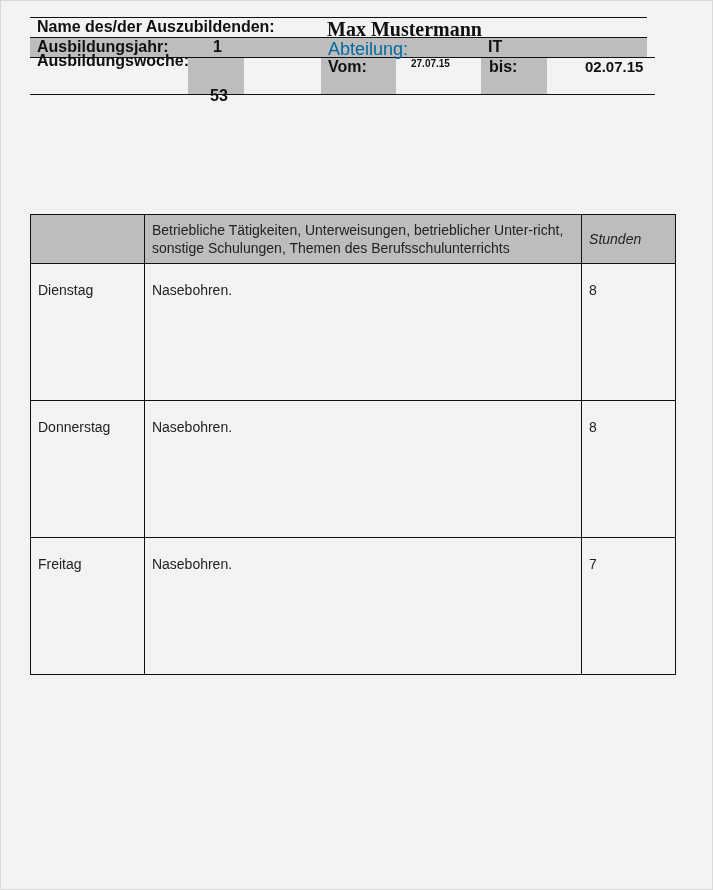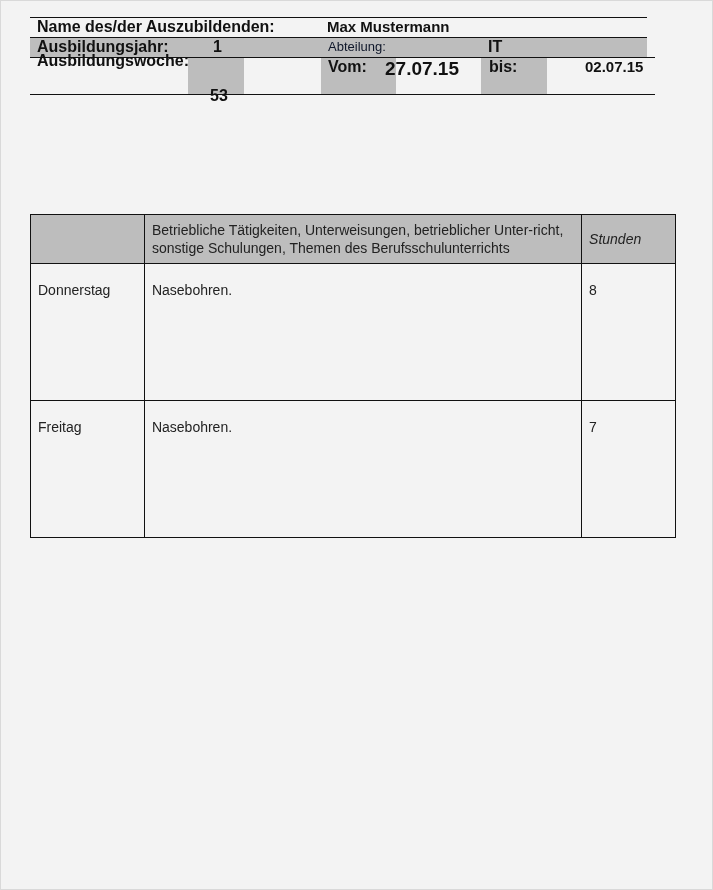--- a/index.html
+++ b/index.html
@@ -3,21 +3,21 @@
 <meta charset="utf-8">
 <style>
   html, body { margin:0; padding:0; }
   body { width:713px; height:890px; background:#f3f3f3; position:relative; overflow:hidden;
          font-family:"Liberation Sans", sans-serif; color:#111; }
   .frame { position:absolute; left:0; top:0; width:711px; height:888px; border:1px solid #d9d9d9; }
   .abs { position:absolute; }
   .hline { position:absolute; height:1px; background:#111; }
   .gray { position:absolute; background:#bdbdbd; }
   .b { font-weight:bold; font-size:16px; }
-  .n { font-size:13px; color:#0f172a; }
+  .n { font-size:18px; color:#0369a1; }
   table.log { position:absolute; left:30px; top:214px; width:646px; border-collapse:collapse; }
   table.log td, table.log th { border:1px solid #111; vertical-align:top; font-size:14px; color:#222; }
   table.log th { background:#bdbdbd; font-weight:normal; text-align:left; height:42px; padding:3px 7px; vertical-align:middle; line-height:18px; }
   table.log td { height:118px; padding:18px 7px 0 7px; }
   .c1 { width:99px; }
   .c2 { width:423px; }
   .c3 { width:79px; }
   th.c3 { font-style:italic; }
 </style>
 </head>
@@ -29,41 +29,46 @@
   <div class="hline" style="left:30px; top:17px; width:617px;"></div>
   <div class="gray" style="left:30px; top:37px; width:617px; height:20px;"></div>
   <div class="hline" style="left:30px; top:37px; width:617px;"></div>
   <div class="hline" style="left:30px; top:57px; width:625px;"></div>
   <div class="gray" style="left:188px; top:58px; width:56px; height:36px;"></div>
   <div class="gray" style="left:321px; top:58px; width:75px; height:36px;"></div>
   <div class="gray" style="left:481px; top:58px; width:66px; height:36px;"></div>
   <div class="hline" style="left:30px; top:94px; width:625px;"></div>
 
   <span class="abs b" style="left:37px; top:18px;">Name des/der Auszubildenden:</span>
-  <span class="abs b" style="left:327px; top:18px; font-size:15px;">Max Mustermann</span>
+  <span class="abs b" style="left:327px; top:18px; font-size:20px;font-family:Liberation Serif, serif;">Max Mustermann</span>
 
   <span class="abs b" style="left:37px; top:38px;">Ausbildungsjahr:</span>
   <span class="abs b" style="left:213px; top:38px;">1</span>
   <span class="abs n" style="left:328px; top:39px;">Abteilung:</span>
   <span class="abs b" style="left:488px; top:38px;">IT</span>
 
   <span class="abs b" style="left:37px; top:52px;">Ausbildungswoche:</span>
   <span class="abs b" style="left:210px; top:44px;margin-top:43px;">53</span>
   <span class="abs b" style="left:328px; top:58px;">Vom:</span>
-  <span class="abs b" style="left:385px; top:58px; font-size:19px;">27.07.15</span>
+  <span class="abs b" style="left:411px; top:58px; font-size:10px;">27.07.15</span>
   <span class="abs b" style="left:489px; top:58px;">bis:</span>
   <span class="abs b" style="left:585px; top:58px; font-size:15px;">02.07.15</span>
 </div>
 
 <table class="log">
   <tbody>
       <tr>
     <th class="c1"></th>
     <th class="c2">Betriebliche Tätigkeiten, Unterweisungen, betrieblicher Unter-richt, sonstige Schulungen, Themen des Berufsschulunterrichts</th>
     <th class="c3">Stunden</th>
+  </tr>
+  <tr>
+    <td class="c1">Dienstag</td>
+    <td class="c2">Nasebohren.</td>
+    <td class="c3">8</td>
   </tr>
   <tr>
     <td class="c1">Donnerstag</td>
     <td class="c2">Nasebohren.</td>
     <td class="c3">8</td>
   </tr>
   <tr>
     <td class="c1">Freitag</td>
     <td class="c2">Nasebohren.</td>
     <td class="c3">7</td>

